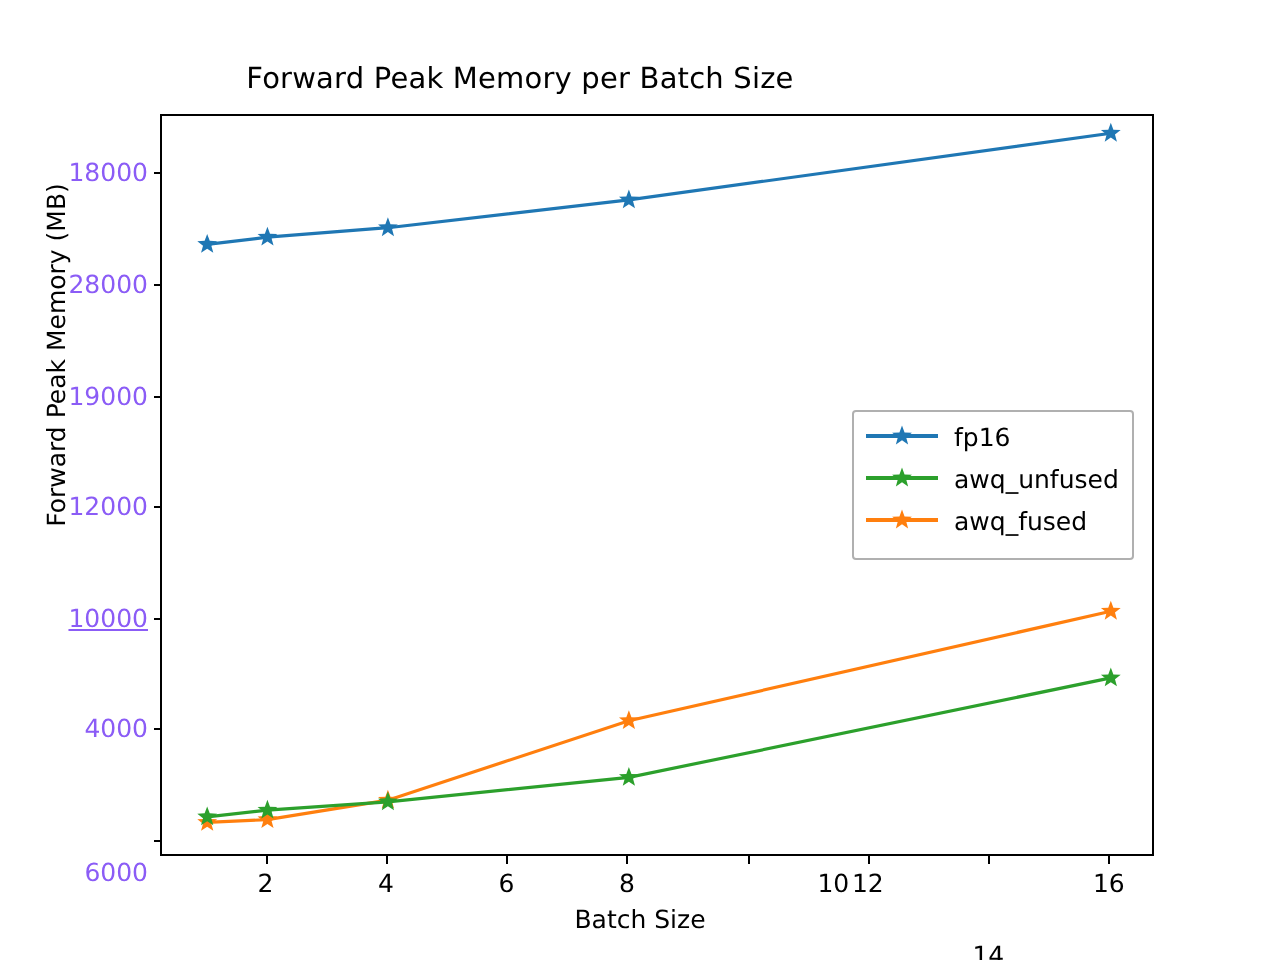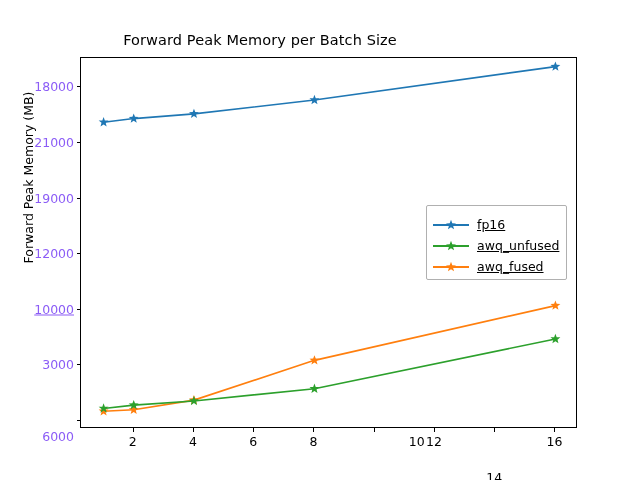--- a/index.html
+++ b/index.html
@@ -53,33 +53,34 @@
          font-size:12.5px;color:#000;white-space:nowrap;}
   .xtickmark{position:absolute;top:428px;width:1px;height:3.5px;background:#000;}
 
   
   .legend{
     position:absolute;left:426px;top:205px;
     background:#ffffff;border:1px solid #b0b0b0;border-radius:2px;
     padding:5px 7px 5px 6px;
     box-sizing:border-box;
   }
-  .legend-row{display:flex;align-items:flex-end;height:21px;text-decoration:underline;}
+  .legend-row{display:flex;align-items:flex-start;height:21px;}
   .legend-sample{width:36px;height:14px;position:relative;margin-right:8px;flex:0 0 auto;}
   .legend-sample .ln{position:absolute;left:0;top:6px;width:36px;height:1.7px;}
   .legend-label{font-size:12.5px;color:#000;white-space:nowrap;}
 </style>
 </head>
 <body>
 
 <div id="figure">
 
   <div class="chart-title">Forward Peak Memory per Batch Size</div>
 
   <div class="ylabel">Forward Peak Memory (MB)</div>
+  <div class="xlabel">Batch Size</div>
 
   <div class="axes">
     <div class="plot-inner">
       <svg id="series-svg" width="497" height="371" viewBox="0 0 497 371">
           <g>
             <path d="M22.59 64.20 L52.71 60.58 L112.95 55.86 L233.44 41.96 L474.41 8.61" fill="none" stroke="#1f77b4" stroke-width="1.6"></path>
             <path d="M22.59,59.00L23.87,62.43L27.54,62.59L24.67,64.87L25.65,68.40L22.59,66.38L19.53,68.40L20.51,64.87L17.65,62.59L21.31,62.43Z" fill="#1f77b4"></path>
             <path d="M52.71,55.38L54.00,58.82L57.66,58.98L54.79,61.26L55.77,64.79L52.71,62.77L49.66,64.79L50.64,61.26L47.77,58.98L51.43,58.82Z" fill="#1f77b4"></path>
             <path d="M112.95,50.66L114.24,54.09L117.90,54.25L115.03,56.53L116.01,60.07L112.95,58.04L109.90,60.07L110.88,56.53L108.01,54.25L111.67,54.09Z" fill="#1f77b4"></path>
             <path d="M233.44,36.76L234.72,40.20L238.38,40.36L235.52,42.64L236.50,46.17L233.44,44.15L230.38,46.17L231.36,42.64L228.49,40.36L232.16,40.20Z" fill="#1f77b4"></path>
@@ -101,29 +102,29 @@
             <path d="M233.44,325.50L234.72,328.94L238.38,329.10L235.52,331.38L236.50,334.91L233.44,332.89L230.38,334.91L231.36,331.38L228.49,329.10L232.16,328.94Z" fill="#2ca02c"></path>
             <path d="M474.41,275.76L475.69,279.19L479.35,279.35L476.49,281.63L477.47,285.17L474.41,283.14L471.35,285.17L472.33,281.63L469.46,279.35L473.13,279.19Z" fill="#2ca02c"></path>
           </g>
         </svg>
     </div>
   </div>
 
   <div id="ytick-layer">
       <div class="ytick" style="top: 436px; right: 566px; text-align: right;">6000</div>
       <div class="ytickmark" style="position: absolute; left: 76.5px; top: 419.941px;"></div>
-      <div class="ytick" style="top: 364.36px; right: 566px;">3000</div>
+      <div class="ytick" style="top: 364.36px; right: 566px;">4000</div>
       <div class="ytickmark" style="position: absolute; left: 76.5px; top: 364.36px;"></div>
       <div class="ytick" style="top: 308.78px; right: 566px; text-decoration: underline;">10000</div>
       <div class="ytickmark" style="position: absolute; left: 76.5px; top: 308.78px;"></div>
       <div class="ytick" style="top: 253.199px; right: 566px;">12000</div>
       <div class="ytickmark" style="position: absolute; left: 76.5px; top: 253.199px;"></div>
       <div class="ytick" style="top: 197.619px; right: 566px;">19000</div>
       <div class="ytickmark" style="position: absolute; left: 76.5px; top: 197.619px;"></div>
-      <div class="ytick" style="top: 142.038px; right: 566px;">21000</div>
+      <div class="ytick" style="top: 142.038px; right: 566px;">28000</div>
       <div class="ytickmark" style="position: absolute; left: 76.5px; top: 142.038px;"></div>
       <div class="ytick" style="top: 86.4577px; right: 566px;">18000</div>
       <div class="ytickmark" style="position: absolute; left: 76.5px; top: 86.4577px;"></div>
     </div>
   <div id="xtick-layer">
       <div class="xtick" style="left: 132.712px;">2</div>
       <div class="xtickmark" style="position: absolute; left: 132.712px;"></div>
       <div class="xtick" style="left: 192.955px;">4</div>
       <div class="xtickmark" style="position: absolute; left: 192.955px;"></div>
       <div class="xtick" style="left: 253.197px;">6</div>

